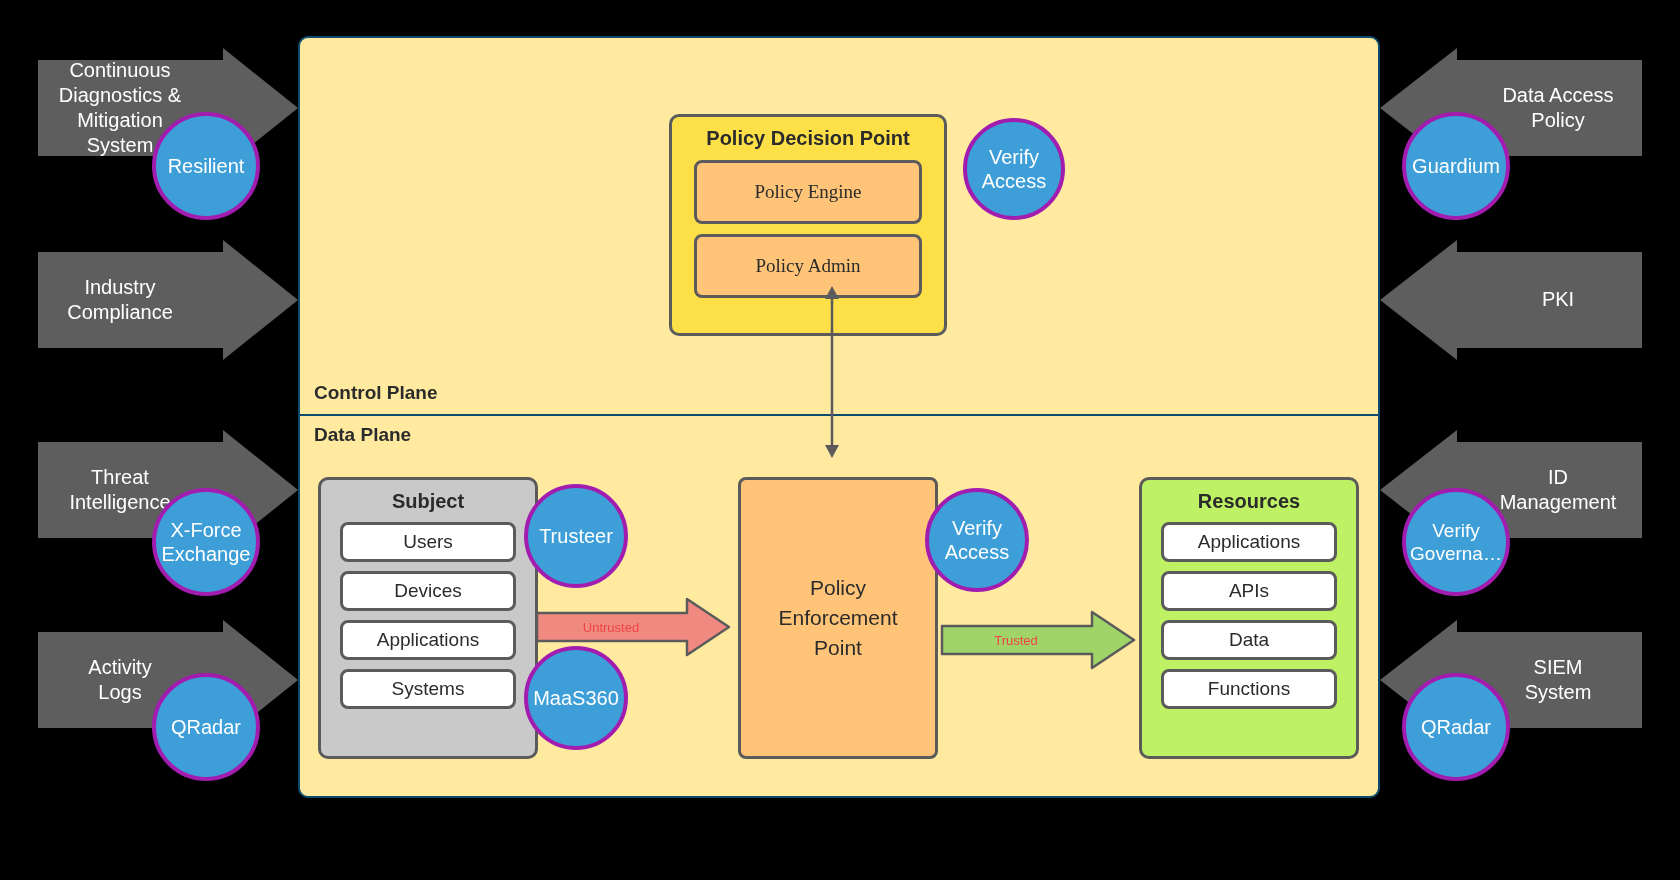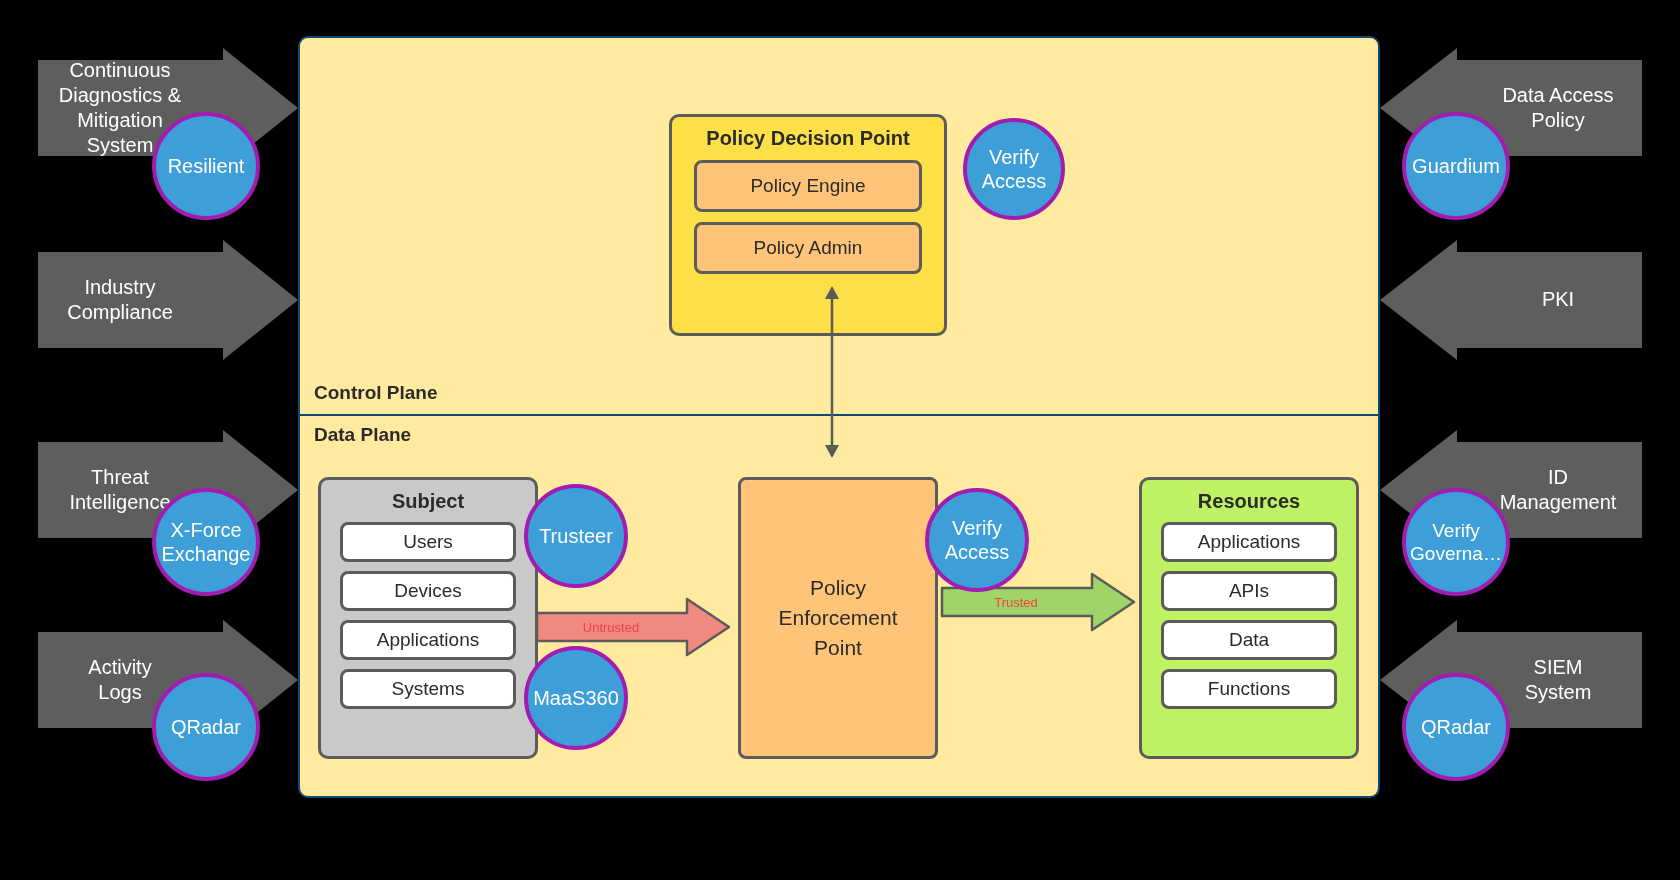--- a/index.html
+++ b/index.html
@@ -95,22 +95,23 @@
     border-radius: 8px;
     text-align: center;
     font-size: 19px;
     color: #2b2b2b;
     display: flex;
     align-items: center;
     justify-content: center;
   }
   .pdp-item {
     background: #ffc477;
-    height: 52px;
+    height: 64px;
     margin: 10px 22px 0 22px;
+    font-family: Liberation Serif, serif;
   }
   .list-item {
     background: #ffffff;
     height: 40px;
     margin: 9px 19px 0 19px;
   }
 
   
   #pep-box {
     position: absolute;
@@ -293,21 +294,21 @@
     <svg width="196" height="60" viewBox="0 0 196 60">
       <path d="M2,16 L152,16 L152,2 L194,30 L152,58 L152,44 L2,44 Z" fill="#f08a80" stroke="#5b5b5b" stroke-width="2.5" stroke-linejoin="round"></path>
     </svg>
     <div class="trust-text">Untrusted</div>
   </div>
 
   <div id="pep-box">
     <span>Policy<br>Enforcement<br>Point</span>
   </div>
 
-  <div class="trust-arrow" style="left:940px; top:572px; width:196px; height:60px;">
+  <div class="trust-arrow" style="left:940px; top:610px; width:196px; height:60px;">
     <svg width="196" height="60" viewBox="0 0 196 60">
       <path d="M2,16 L152,16 L152,2 L194,30 L152,58 L152,44 L2,44 Z" fill="#a0d468" stroke="#5b5b5b" stroke-width="2.5" stroke-linejoin="round"></path>
     </svg>
     <div class="trust-text">Trusted</div>
   </div>
 
   <div class="group-box" id="resources-box">
     <div class="group-title">Resources</div>
     <div class="item list-item">Applications</div>
     <div class="item list-item">APIs</div>

